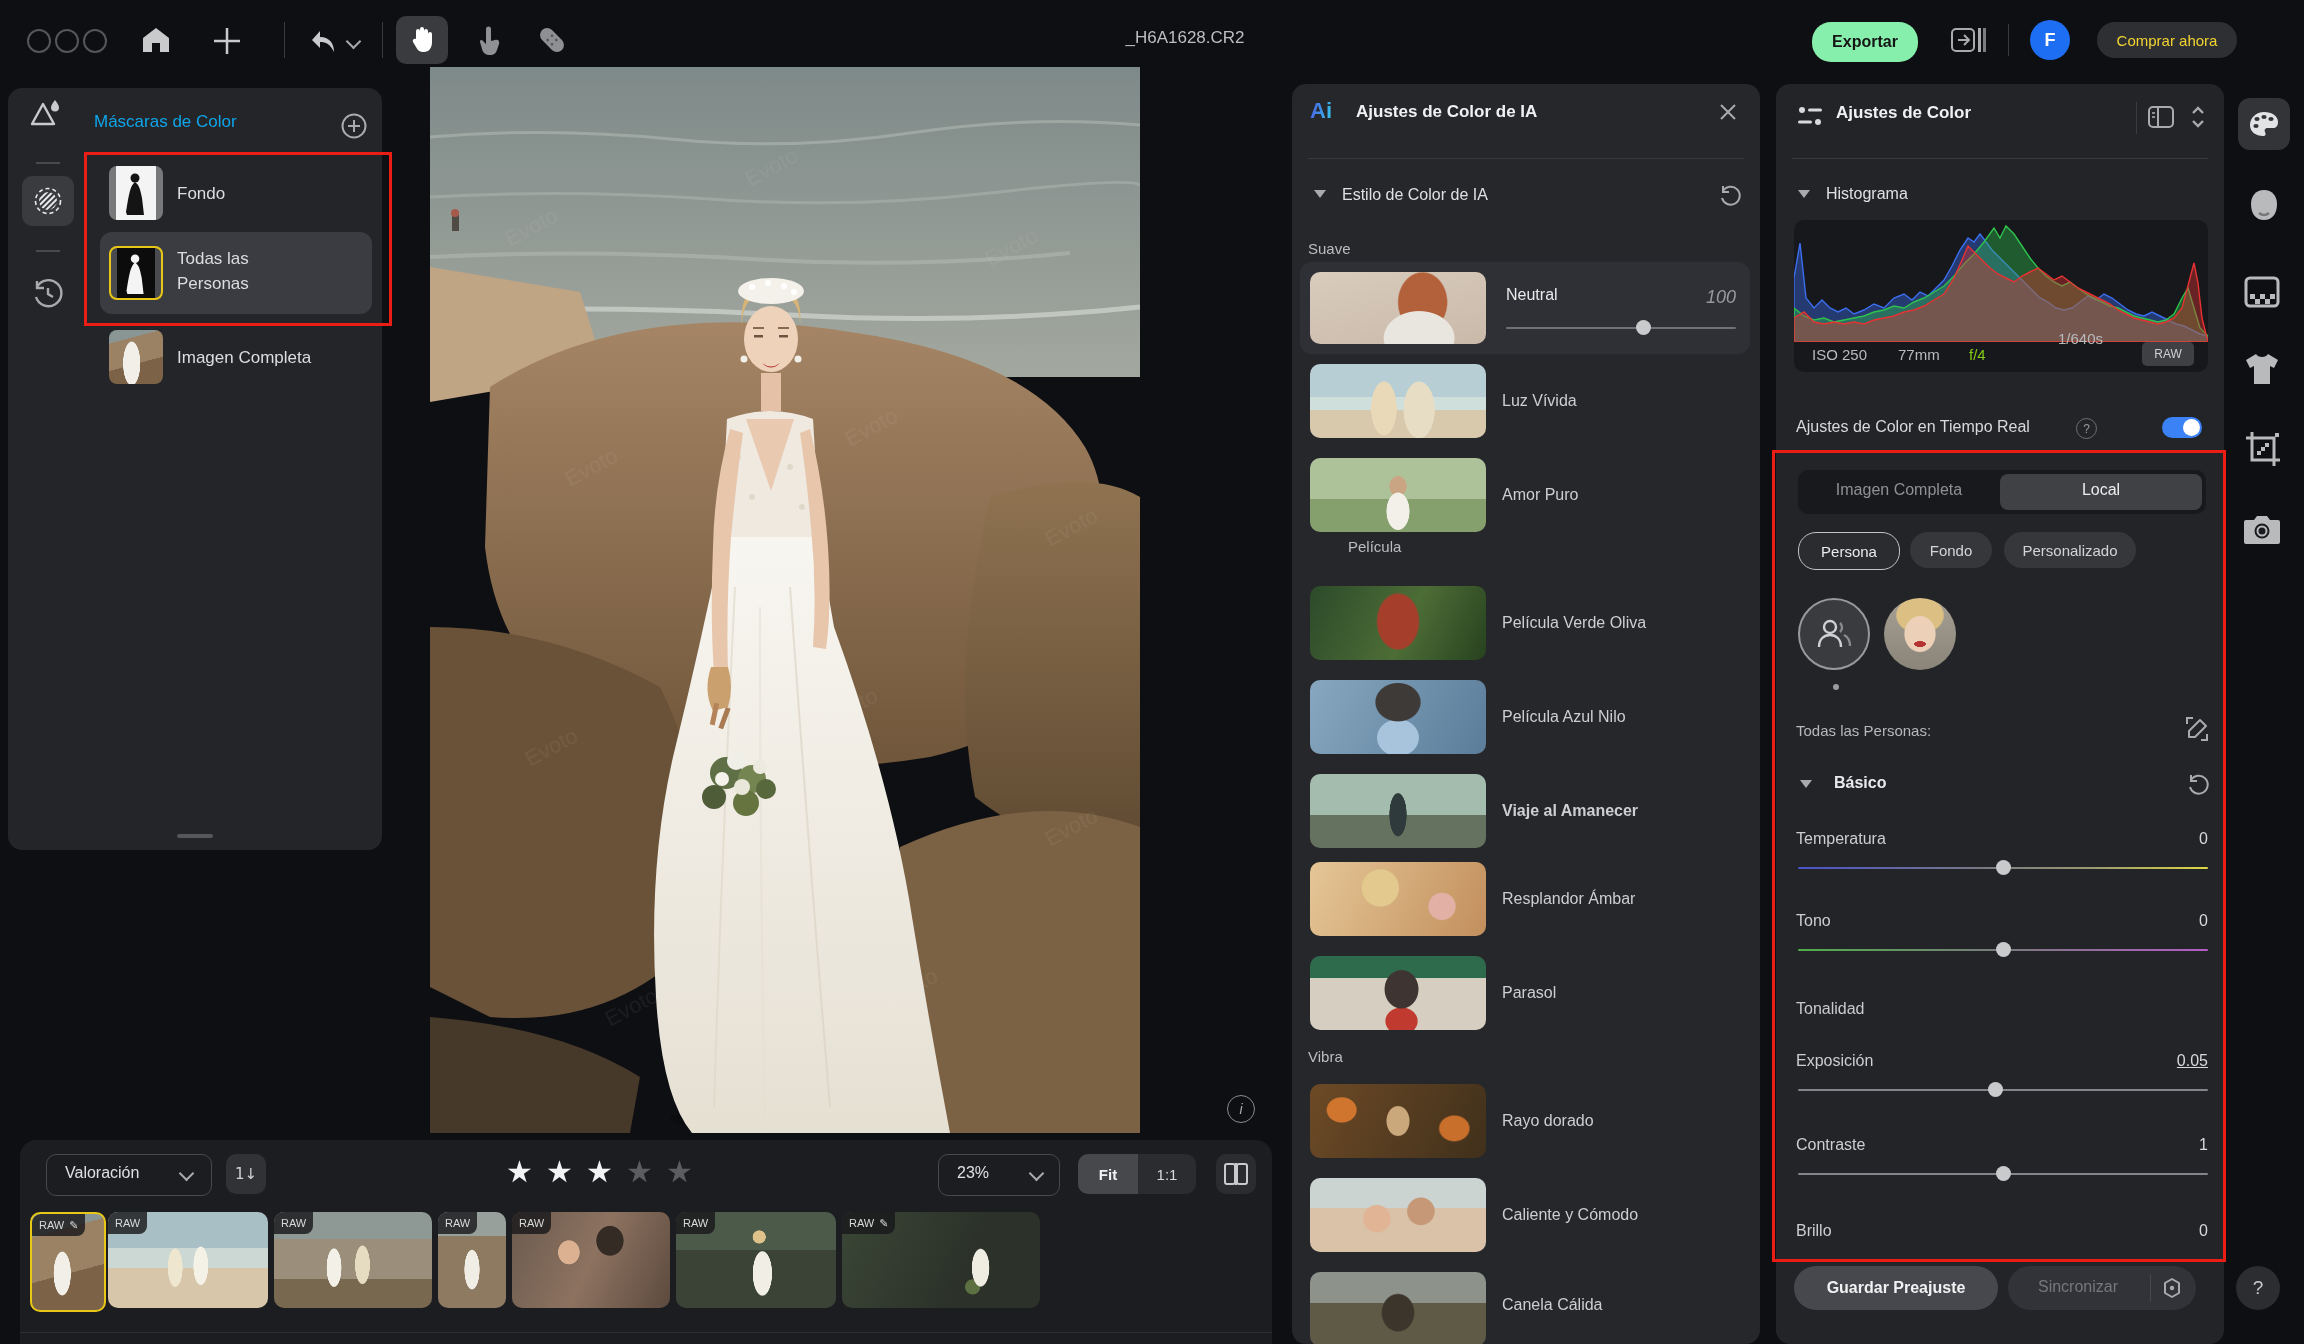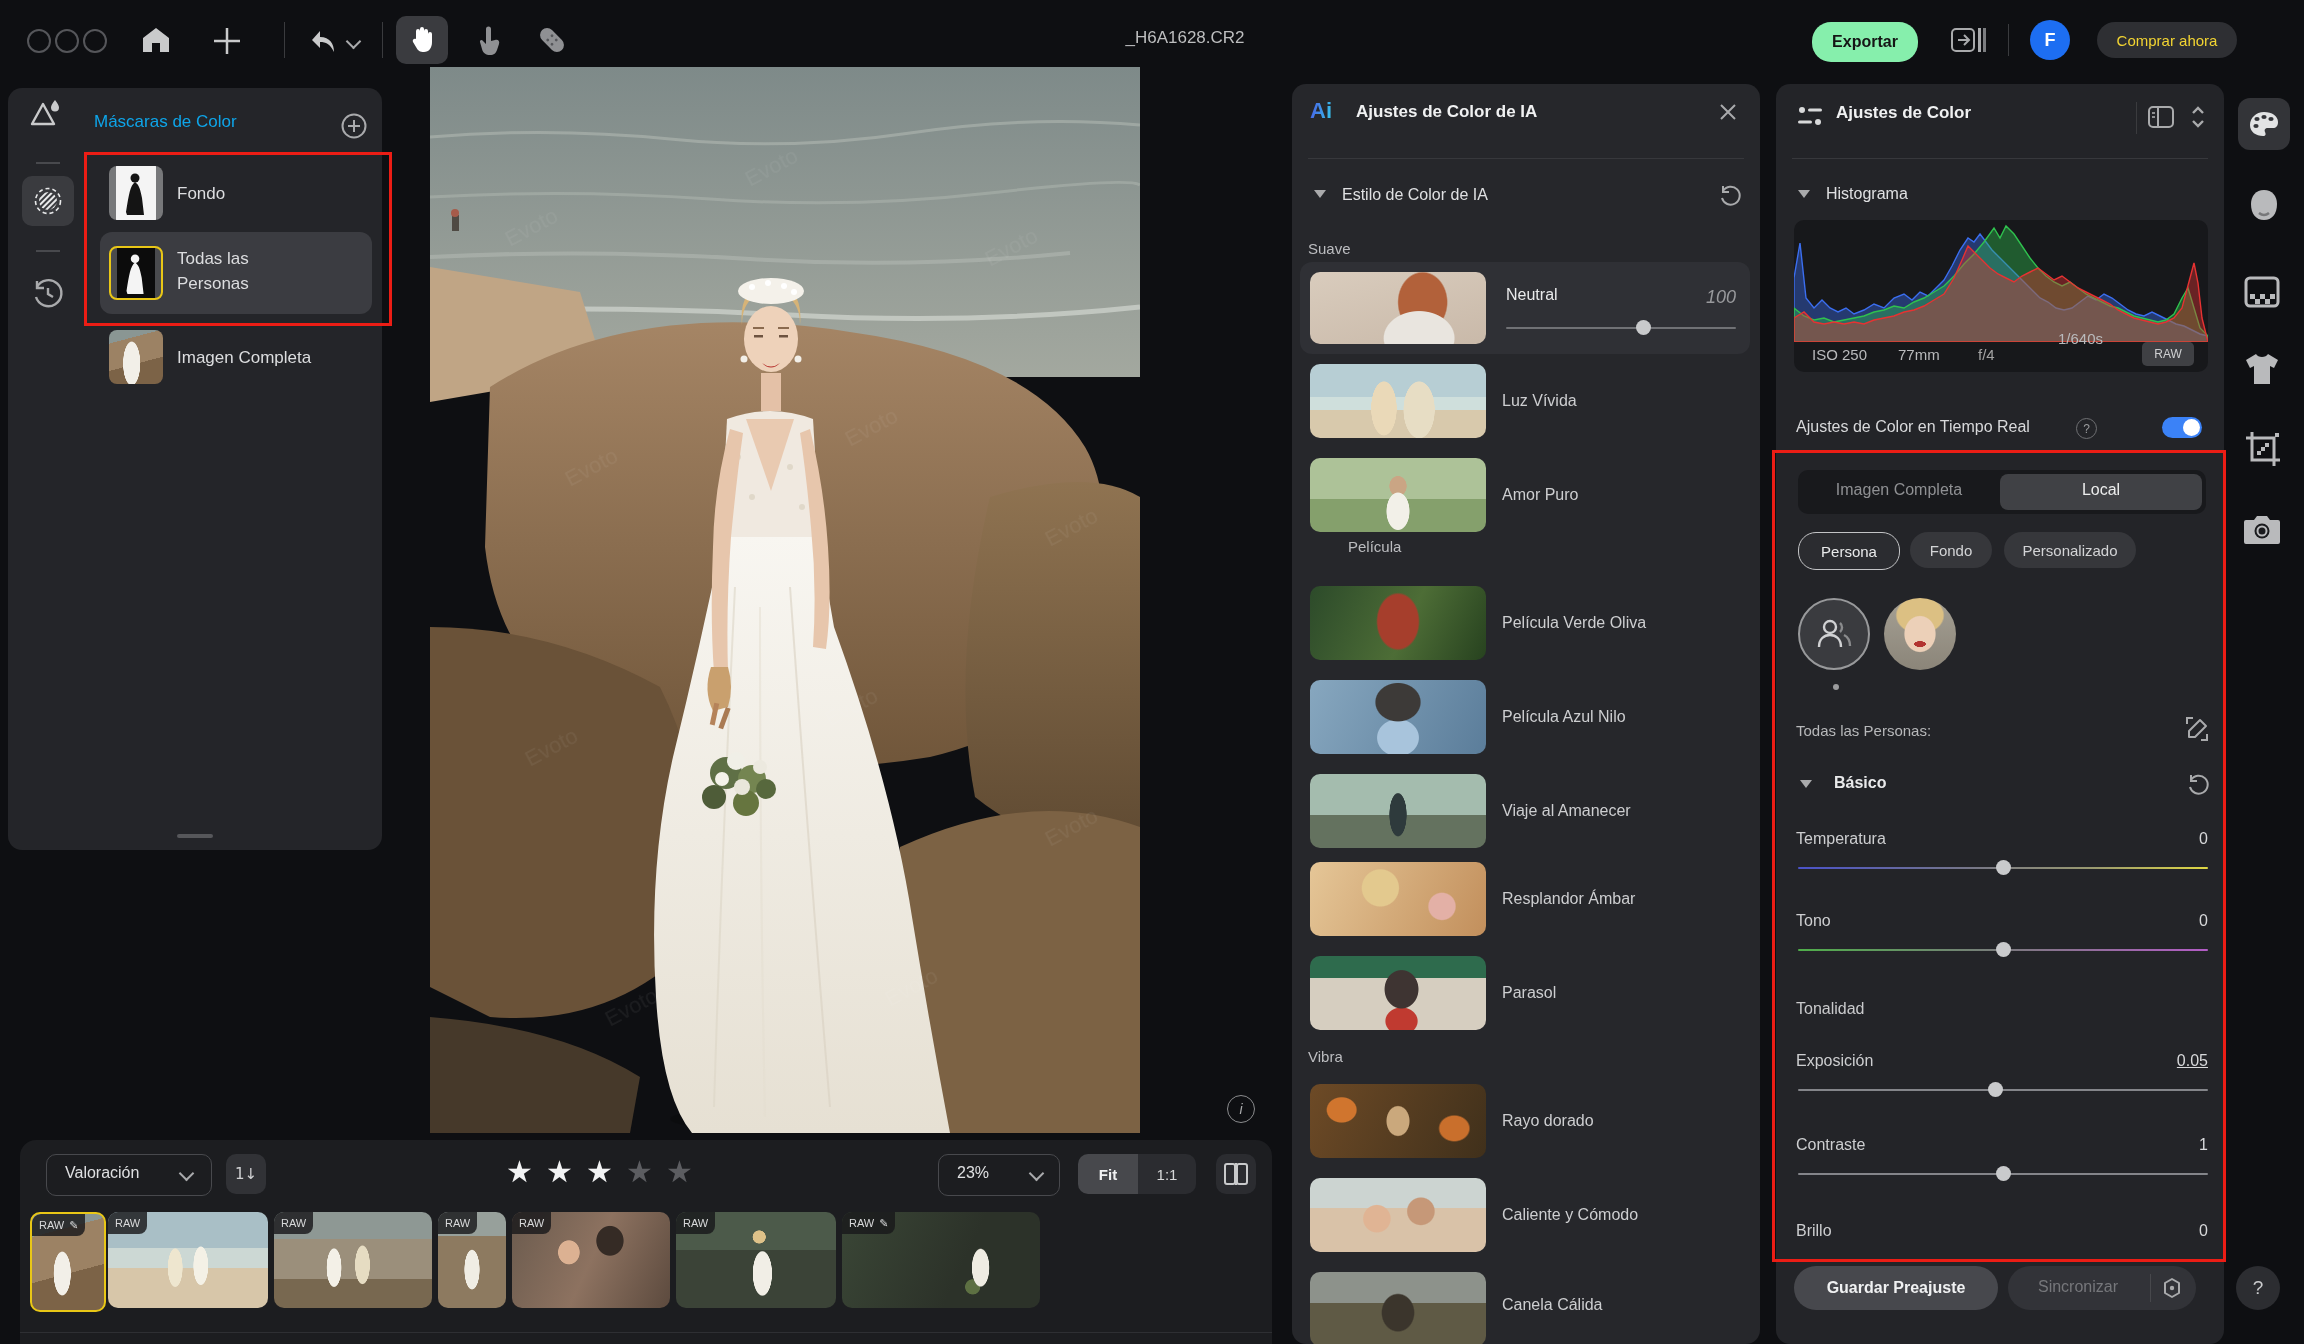--- a/index.html
+++ b/index.html
@@ -317,21 +317,21 @@
   <div class="plabel" style="top:392px;">Luz Vívida</div>
   <div class="pthumb p-amor" style="top:458px;"></div>
   <div class="plabel" style="top:486px;">Amor Puro</div>
 
   <div class="grouplabel" style="top:538px;margin-left:40px;">Película</div>
   <div class="pthumb p-verde" style="top:586px;"></div>
   <div class="plabel" style="top:614px;">Película Verde Oliva</div>
   <div class="pthumb p-azul" style="top:680px;"></div>
   <div class="plabel" style="top:708px;">Película Azul Nilo</div>
   <div class="pthumb p-viaje" style="top:774px;"></div>
-  <div class="plabel" style="top:802px;">Viaje al Amanecer</div>
+  <div class="plabel" style="top:802px;font-weight:bold;">Viaje al Amanecer</div>
   <div class="pthumb p-resplandor" style="top:862px;"></div>
   <div class="plabel" style="top:890px;">Resplandor Ámbar</div>
   <div class="pthumb p-parasol" style="top:956px;"></div>
   <div class="plabel" style="top:984px;">Parasol</div>
 
   <div class="grouplabel" style="top:1048px;">Vibra</div>
   <div class="pthumb p-rayo" style="top:1084px;"></div>
   <div class="plabel" style="top:1112px;">Rayo dorado</div>
   <div class="pthumb p-caliente" style="top:1178px;"></div>
   <div class="plabel" style="top:1206px;">Caliente y Cómodo</div>
@@ -369,21 +369,21 @@
   <div class="txt" style="left:1826px;top:185px;font-size:16px;color:#dfe0e2;">Histograma</div>
 
   <div class="abs" style="left:1794px;top:220px;width:414px;height:152px;background:#17181b;border-radius:10px;overflow:hidden;">
     <svg width="414" height="118" viewBox="0 0 414 118" style="position:absolute;top:4px;left:0;">
       <path d="M0,54 L6,19 L12,74 L20,84 L28,76 L36,84 L44,88 L52,84 L60,90 L70,86 L80,80 L90,84 L100,74 L110,70 L118,76 L126,68 L134,72 L142,64 L150,56 L158,42 L166,26 L174,14 L180,18 L186,10 L192,18 L198,26 L206,34 L214,42 L222,50 L230,58 L238,66 L246,74 L254,78 L262,84 L270,86 L278,84 L286,78 L294,72 L302,76 L310,70 L318,74 L326,80 L334,86 L342,90 L350,92 L358,88 L366,92 L374,96 L382,100 L390,102 L398,106 L406,110 L414,112 L414,118 L0,118 Z" fill="rgba(59,110,240,.40)" stroke="#3b6ef0" stroke-width="1.4"></path>
       <path d="M0,84 L10,92 L20,96 L30,94 L40,98 L50,96 L60,94 L70,92 L80,88 L90,86 L100,82 L110,84 L120,78 L130,74 L140,68 L150,62 L160,52 L170,40 L180,30 L190,18 L200,4 L206,14 L212,2 L220,10 L228,22 L236,34 L244,44 L252,52 L260,58 L268,62 L276,58 L284,64 L292,70 L300,74 L308,78 L316,82 L324,84 L332,88 L340,92 L348,94 L356,96 L364,98 L372,96 L380,90 L388,74 L394,64 L400,84 L406,104 L414,112 L414,118 L0,118 Z" fill="rgba(47,193,78,.40)" stroke="#2fc14e" stroke-width="1.4"></path>
       <path d="M0,94 L10,88 L20,98 L30,100 L40,98 L50,100 L60,98 L70,100 L80,96 L90,94 L100,92 L110,88 L120,86 L130,82 L140,76 L150,70 L160,54 L168,36 L174,22 L180,28 L188,36 L196,44 L204,50 L212,54 L220,58 L228,52 L236,48 L244,44 L252,50 L260,56 L268,52 L276,58 L284,64 L292,68 L300,72 L308,76 L316,80 L324,86 L332,90 L340,94 L348,96 L356,98 L364,100 L372,98 L380,94 L388,84 L396,54 L400,39 L404,59 L408,94 L412,110 L414,118 L0,118 Z" fill="rgba(230,50,50,.40)" stroke="#e63232" stroke-width="1.4"></path>
     </svg>
     <div class="txt" style="left:18px;top:126px;font-size:15px;color:#b9babc;">ISO 250</div>
     <div class="txt" style="left:104px;top:126px;font-size:15px;color:#b9babc;">77mm</div>
-    <div class="txt" style="left:184px;top:126px;font-size:15px;color:#a3a3a3;">f/4</div>
+    <div class="txt" style="left:175px;top:126px;font-size:15px;color:#84cc16;">f/4</div>
     <div class="txt" style="left:264px;top:110px;font-size:15px;color:#b9babc;">1/640s</div>
     <div class="abs" style="left:348px;top:122px;width:52px;height:24px;background:#3f4044;border-radius:5px;display:flex;align-items:center;justify-content:center;font-size:12px;color:#cfd0d2;">RAW</div>
   </div>
 
   <div class="txt" style="left:1796px;top:418px;font-size:16px;color:#d8d9db;">Ajustes de Color en Tiempo Real</div>
   <div class="abs" style="left:2076px;top:418px;width:19px;height:19px;border:1.5px solid #6f7073;border-radius:50%;color:#9a9b9d;font-size:12px;display:flex;align-items:center;justify-content:center;">
       <span class="qmark"></span>
     </div>
   <div class="abs" style="left:2162px;top:417px;width:40px;height:21px;border-radius:11px;background:#3b82f7;">
     <div class="abs" style="right:2px;top:2px;width:17px;height:17px;border-radius:50%;background:#fff;"></div>

